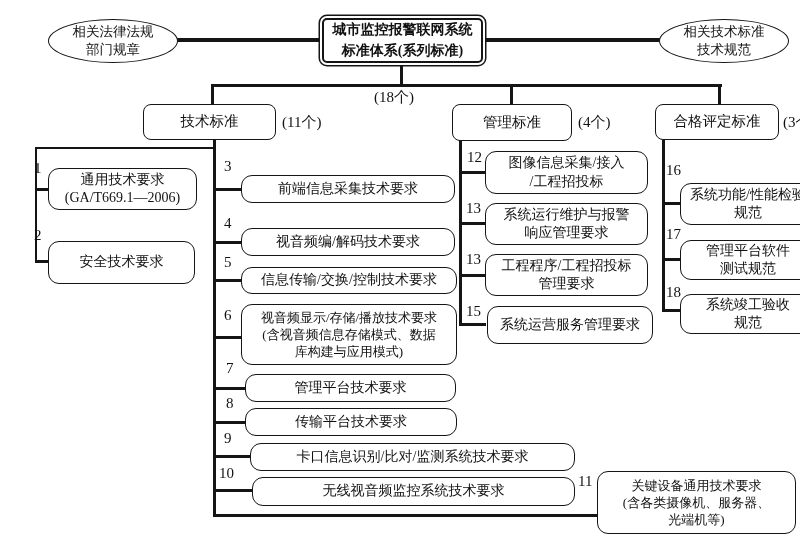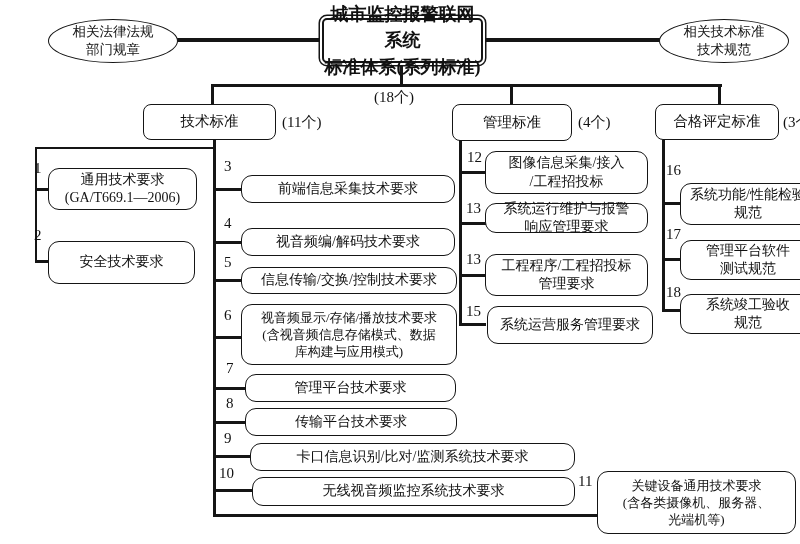--- a/index.html
+++ b/index.html
@@ -16,21 +16,21 @@
   .hdr{border-radius:8px;font-size:14.5px;}
   .ellipse{
     position:absolute;border:1.8px solid #151515;border-radius:50%;background:#fff;
     display:flex;flex-direction:column;align-items:center;justify-content:center;
     text-align:center;font-size:13.5px;line-height:1.35;box-sizing:border-box;
   }
   .title-box{
     position:absolute;border:2px solid #151515;border-radius:5px;background:#fff;
     box-shadow:0 0 0 2px #fff,0 0 0 3.5px #151515;
     display:flex;flex-direction:column;align-items:center;justify-content:center;
-    text-align:center;font-size:18px;font-weight:bold;line-height:1.45;box-sizing:border-box;
+    text-align:center;font-size:14px;font-weight:bold;line-height:1.45;box-sizing:border-box;
   }
   .num{position:absolute;font-size:15px;line-height:1;}
   .count{position:absolute;font-size:15px;line-height:1;}
   .small{font-size:13px;}
 </style>
 </head>
 <body>
 
 <div id="canvas">
 
@@ -158,21 +158,21 @@
     <span>光端机等)</span>
   </div>
 
   <div class="num" style="left:442px;top:150px;">12</div>
   <div class="box" style="left:460px;top:151px;width:163px;height:43px;">
     <span>图像信息采集/接入</span>
     <span>/工程招投标</span>
   </div>
 
   <div class="num" style="left:441px;top:201px;">13</div>
-  <div class="box" style="left:460px;top:203px;width:163px;height:30px;">
+  <div class="box" style="left:460px;top:203px;width:163px;height:42px;">
     <span>系统运行维护与报警</span>
     <span>响应管理要求</span>
   </div>
 
   <div class="num" style="left:441px;top:252px;">13</div>
   <div class="box" style="left:460px;top:254px;width:163px;height:42px;">
     <span>工程程序/工程招投标</span>
     <span>管理要求</span>
   </div>
 

